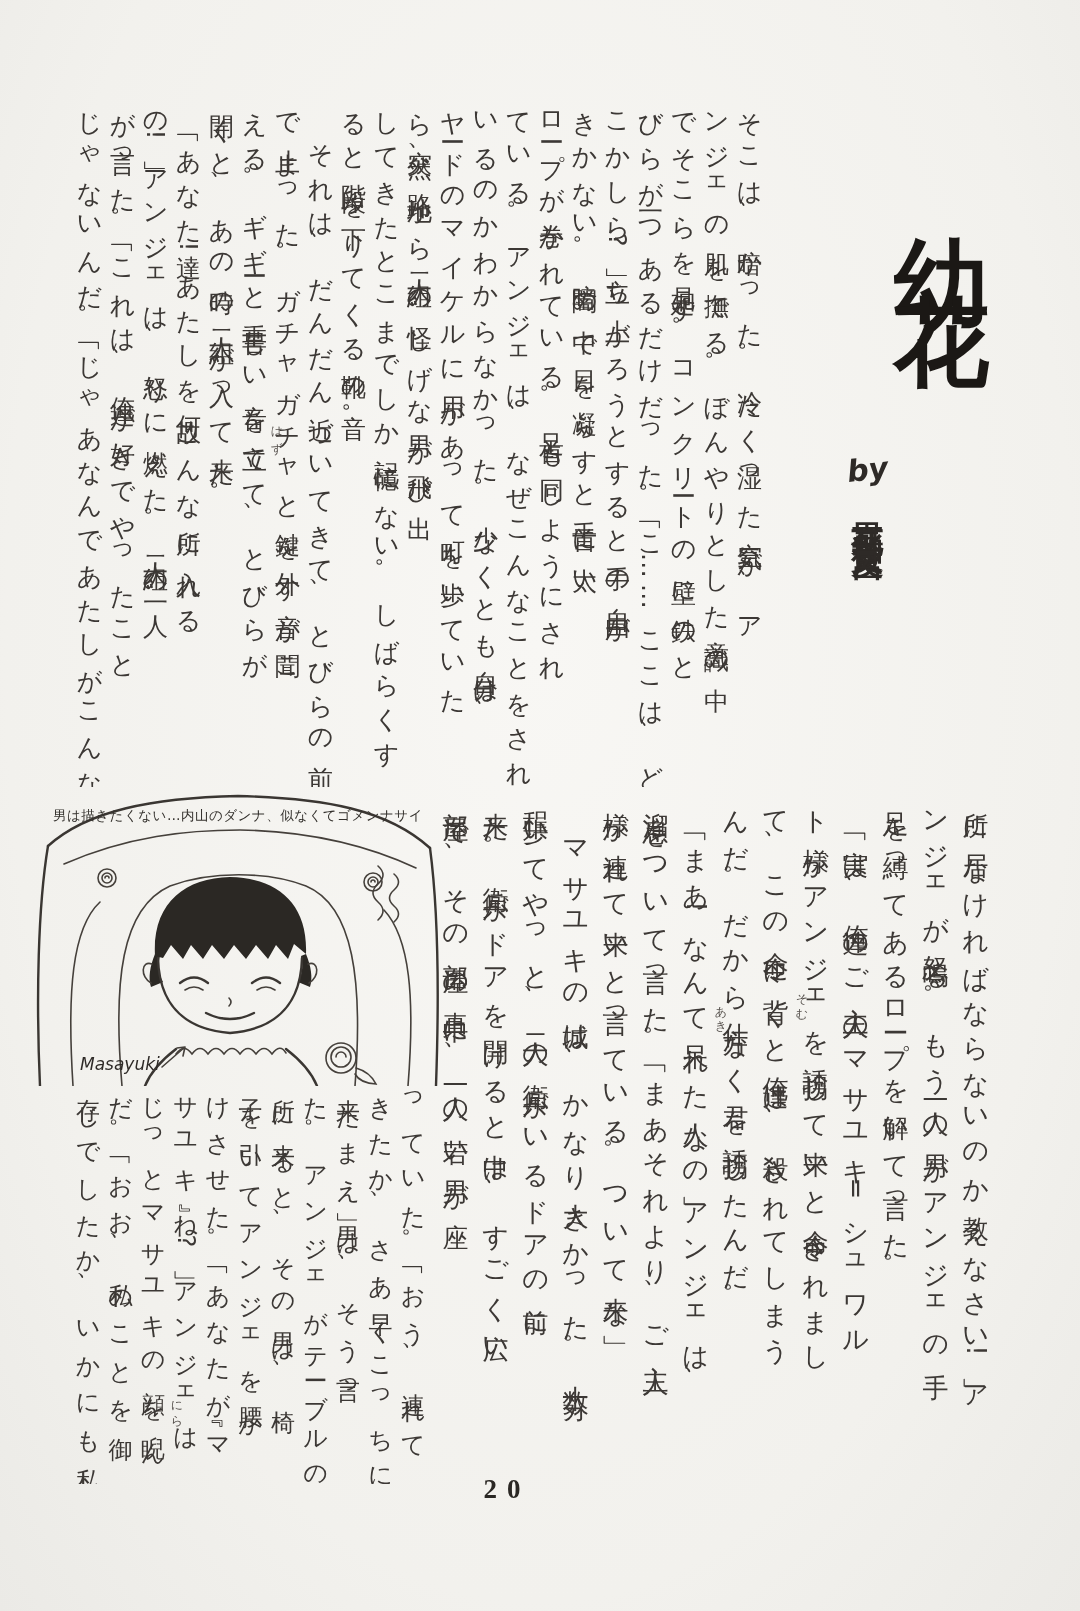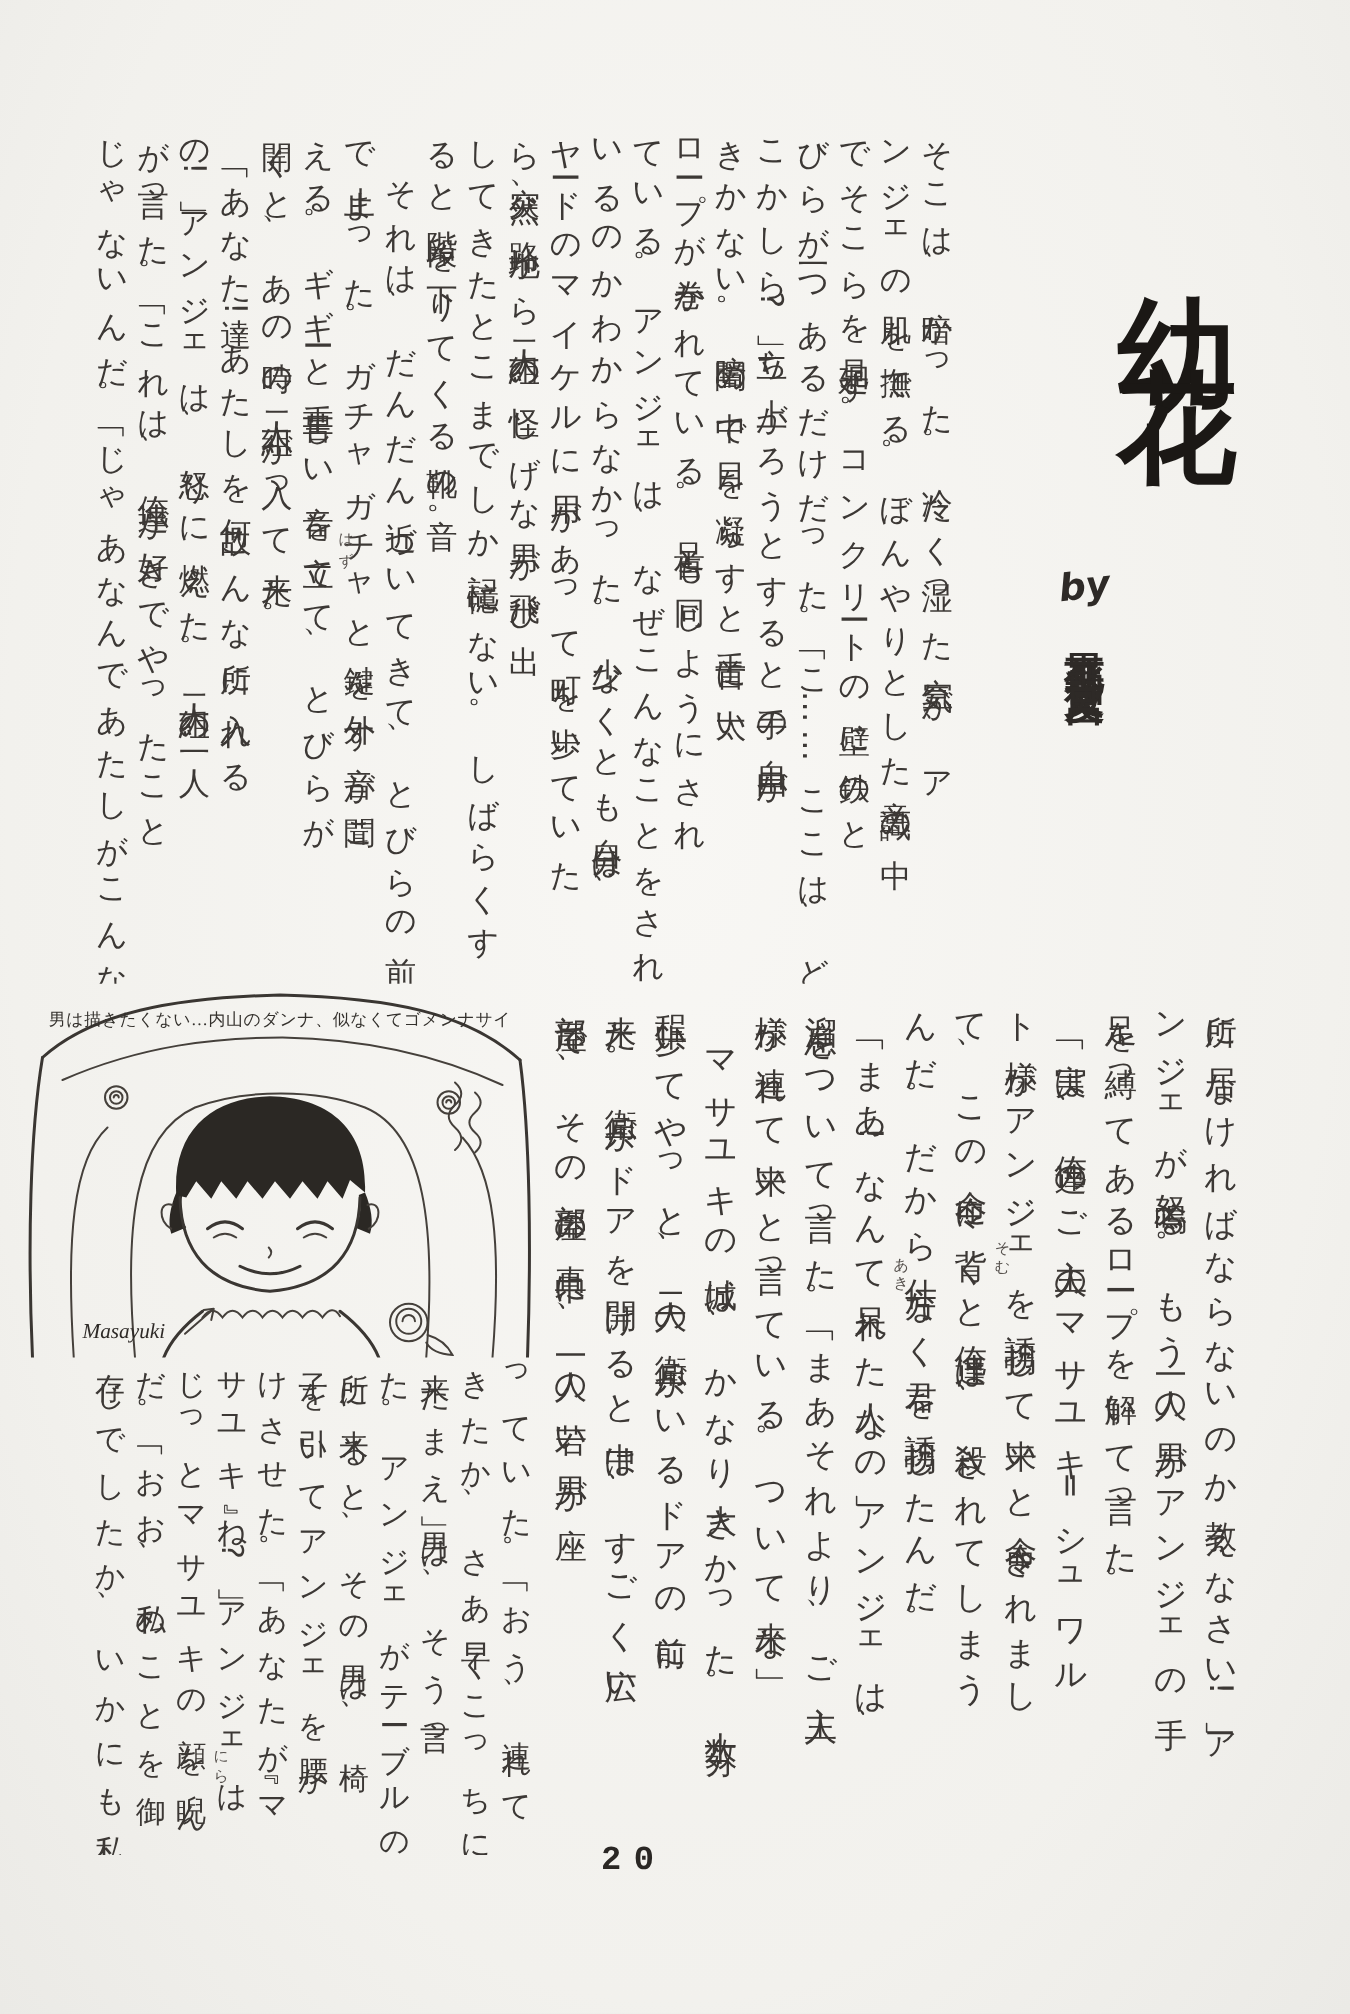--- a/index.html
+++ b/index.html
@@ -69,34 +69,34 @@
     writing-mode:vertical-rl;text-orientation:upright;
     font-size:12px;letter-spacing:1px;color:#55504c;
   }
   #furi-0{left:268px;top:418px;}
   #furi-1{left:793px;top:985px;}
   #furi-2{left:712px;top:998px;}
   #furi-3{left:168px;top:1392px;}
 
   
   #illustration{
-    position:absolute;left:14px;top:786px;width:420px;height:300px;font-family:Liberation Serif, serif;
+    position:absolute;left:28px;top:786px;width:420px;height:300px;
   }
   #illustration svg{display:block;}
   .sketch{stroke:#3a3632;fill:none;stroke-width:2.4;stroke-linecap:round;stroke-linejoin:round;}
   .sketch-thin{stroke:#45403b;fill:none;stroke-width:1.6;stroke-linecap:round;}
   .ink-fill{fill:#2b2824;stroke:none;}
   .caption-text{font-size:13.5px;fill:#33302c;letter-spacing:0.5px;}
   .label-text{font-size:17px;font-style:italic;fill:#2e2a27;}
 
   
   #page-number{
     position:absolute;left:452px;top:1474px;width:110px;
     text-align:center;
-    font-family:Liberation Mono, monospace;
+    font-family:Liberation Serif, serif;
     font-size:27px;font-weight:bold;letter-spacing:10px;
     color:#2a2724;
   }
 </style>
 </head>
 <body>
 
 <div class="page">
 
   <div id="title">幼花</div>

